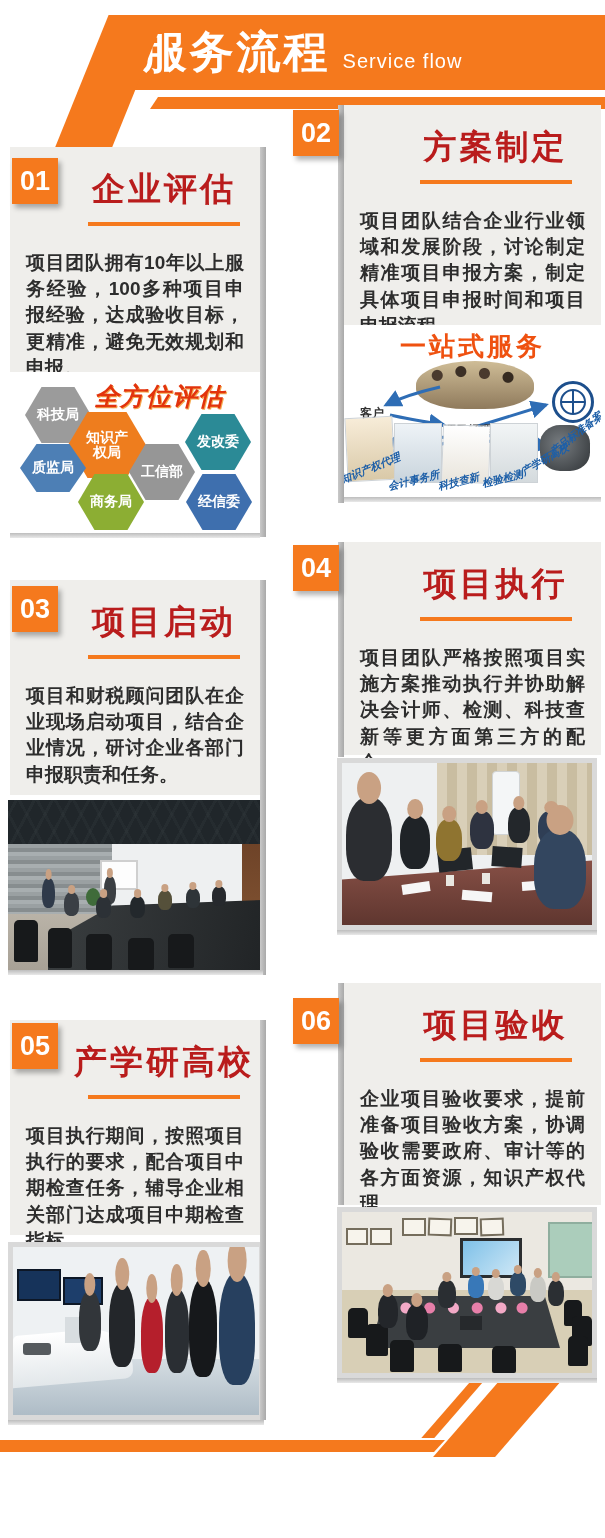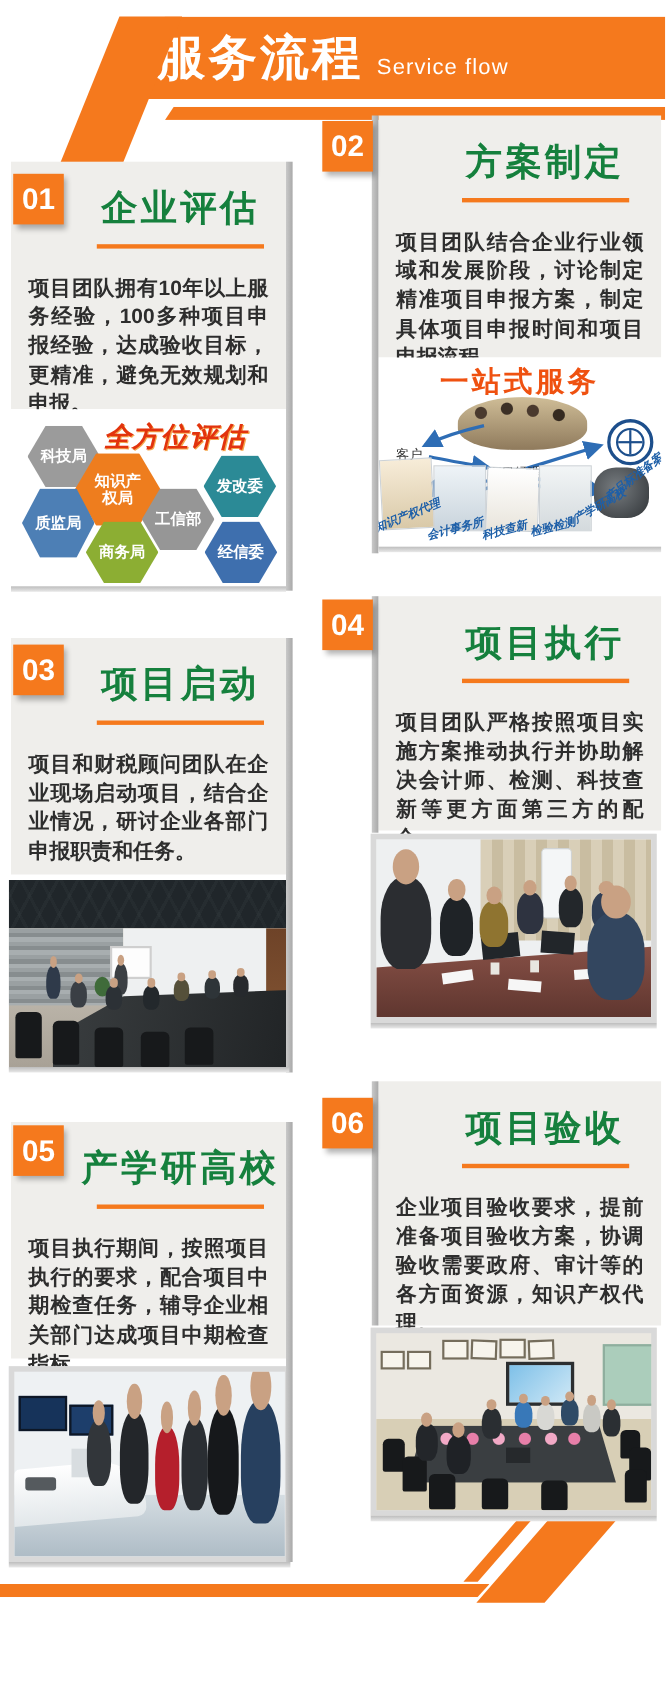--- a/index.html
+++ b/index.html
@@ -31,37 +31,37 @@
   .panel{position:absolute;background:#efeeeb;z-index:2;}
   .imgbox{position:absolute;background:#fff;z-index:2;overflow:hidden;}
   .vshadow{position:absolute;width:6px;background:linear-gradient(to right,#c9c9c9,#a9a9a9);z-index:2;}
   .hshadow{position:absolute;height:5px;background:linear-gradient(to bottom,#bdbdbd,#e9e9e9);z-index:2;}
   .badge{position:absolute;width:46px;height:46px;background:#f5791d;color:#fff;font-weight:bold;
          font-size:27px;display:flex;align-items:center;justify-content:center;
          box-shadow:3px 4px 5px rgba(0,0,0,.3);z-index:3;}
   .title-row{margin-top:20px;text-align:center;}
   .title-row.left{margin-left:58px;text-decoration:underline;}
   .title-row.right{margin-left:46px;}
-  .card-title{font-size:33px;font-weight:bold;color:#15803d;letter-spacing:3px;display:inline-block;}
+  .card-title{font-size:33px;font-weight:bold;color:#b91c1c;letter-spacing:3px;display:inline-block;}
   .underline{height:4px;background:#f5791d;width:152px;margin:10px auto 0;}
   .body-text{font-size:19px;font-weight:bold;color:#2d2d2d;line-height:1.38;
              padding:0 16px;margin-top:24px;text-align:justify;}
   
   .hex{position:absolute;clip-path:polygon(25% 0,75% 0,100% 50%,75% 100%,25% 100%,0 50%);
        display:flex;align-items:center;justify-content:center;text-align:center;
        color:#fff;font-weight:bold;font-size:14px;line-height:1.08;}
   .eval-title{position:absolute;left:84px;top:8px;font-size:25px;font-weight:bold;font-style:italic;
               color:#e2330d;letter-spacing:1px;text-shadow:1px 1px 0 #f5a94f;white-space:nowrap;}
   
   .onestop-title{position:absolute;left:0;right:0;top:4px;text-align:center;font-size:26px;
                  font-weight:bold;color:#ef5110;letter-spacing:3px;}
   .svc-label{position:absolute;font-size:10.5px;font-weight:bold;font-style:italic;color:#1d5fa8;
              white-space:nowrap;transform-origin:left bottom;}
   .thumb{position:absolute;background:linear-gradient(#fbfcfd,#dde2e6);border:1px solid #cdd2d6;}
-  .node-label{position:absolute;font-size:12px;font-weight:normal;color:#333;}
+  .node-label{position:absolute;font-size:12px;font-weight:bold;color:#333;}
   
   .photo{position:absolute;z-index:2;overflow:hidden;}
   .framed{border:5px solid #d9d9d9;}
   .person{position:absolute;border-radius:45% 45% 38% 38%;}
   .person::before{content:"";position:absolute;left:50%;top:-30%;transform:translateX(-50%);
                   width:52%;height:38%;border-radius:50%;background:#c9a183;}
   .chair{position:absolute;background:#17191b;border-radius:5px 5px 2px 2px;}
 </style>
 </head>
 <body>
@@ -79,21 +79,21 @@
     <div class="title-row left"><span class="card-title">企业评估</span>
       <div class="underline"></div></div>
     <div class="body-text">项目团队拥有10年以上服务经验，100多种项目申报经验，达成验收目标，更精准，避免无效规划和申报。</div>
   </div>
   <div class="badge" style="left:12px;top:158px;">01</div>
   <div class="imgbox" style="left:10px;top:372px;width:250px;height:161px;">
     <div class="eval-title">全方位评估</div>
     <div class="hex" style="left: 15px; top: 15px; width: 66px; height: 56px; background: rgb(155, 155, 155);">科技局</div>
     <div class="hex" style="left: 58px; top: 40px; width: 78px; height: 66px; padding: 0px 14px; box-sizing: border-box; background: rgb(238, 125, 30);">知识产权局</div>
     <div class="hex" style="left: 175px; top: 42px; width: 66px; height: 56px; background: rgb(43, 138, 150);">发改委</div>
-    <div class="hex" style="left: 10px; top: 72px; width: 66px; height: 63px; background: rgb(77, 127, 181);">质监局</div>
+    <div class="hex" style="left: 10px; top: 72px; width: 66px; height: 48px; background: rgb(77, 127, 181);">质监局</div>
     <div class="hex" style="left: 119px; top: 72px; width: 66px; height: 56px; background: rgb(150, 150, 150);">工信部</div>
     <div class="hex" style="left: 68px; top: 102px; width: 66px; height: 56px; background: rgb(140, 174, 51);">商务局</div>
     <div class="hex" style="left: 176px; top: 102px; width: 66px; height: 56px; background: rgb(62, 111, 174);">经信委</div>
   </div>
   <div class="vshadow" style="left:260px;top:147px;height:390px;"></div>
   <div class="hshadow" style="left:10px;top:533px;width:250px;"></div>
 
   <div class="panel" style="left:344px;top:105px;width:257px;height:220px;">
     <div class="title-row right"><span class="card-title">方案制定</span>
       <div class="underline"></div></div>

